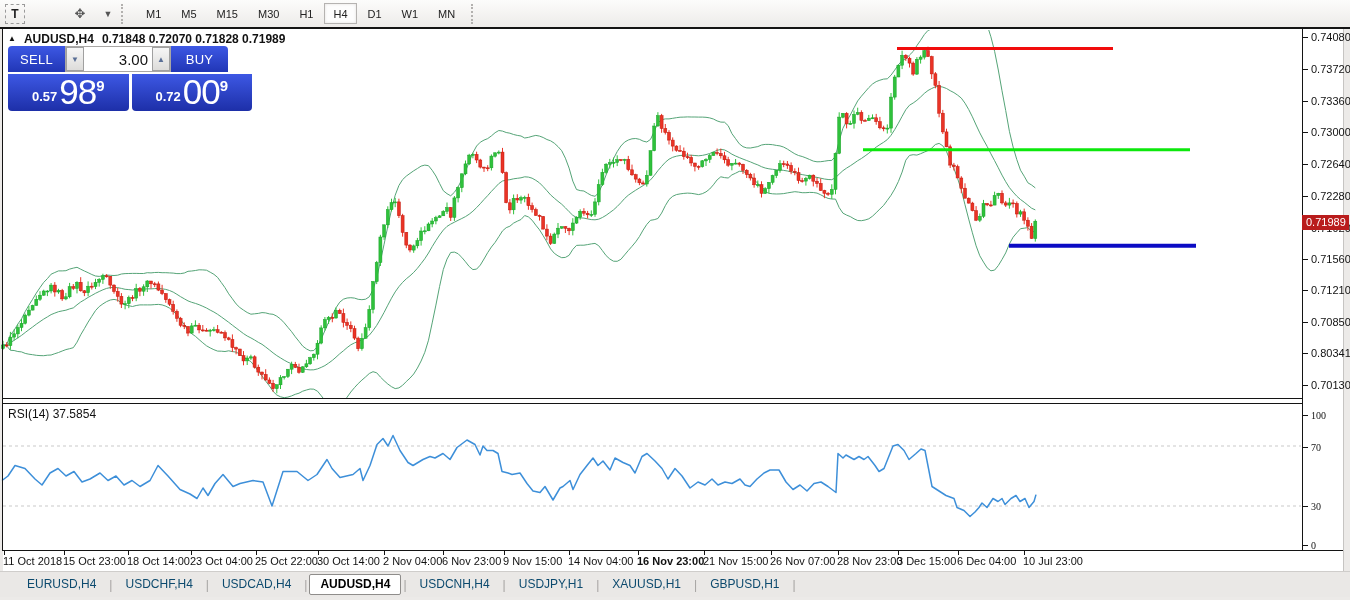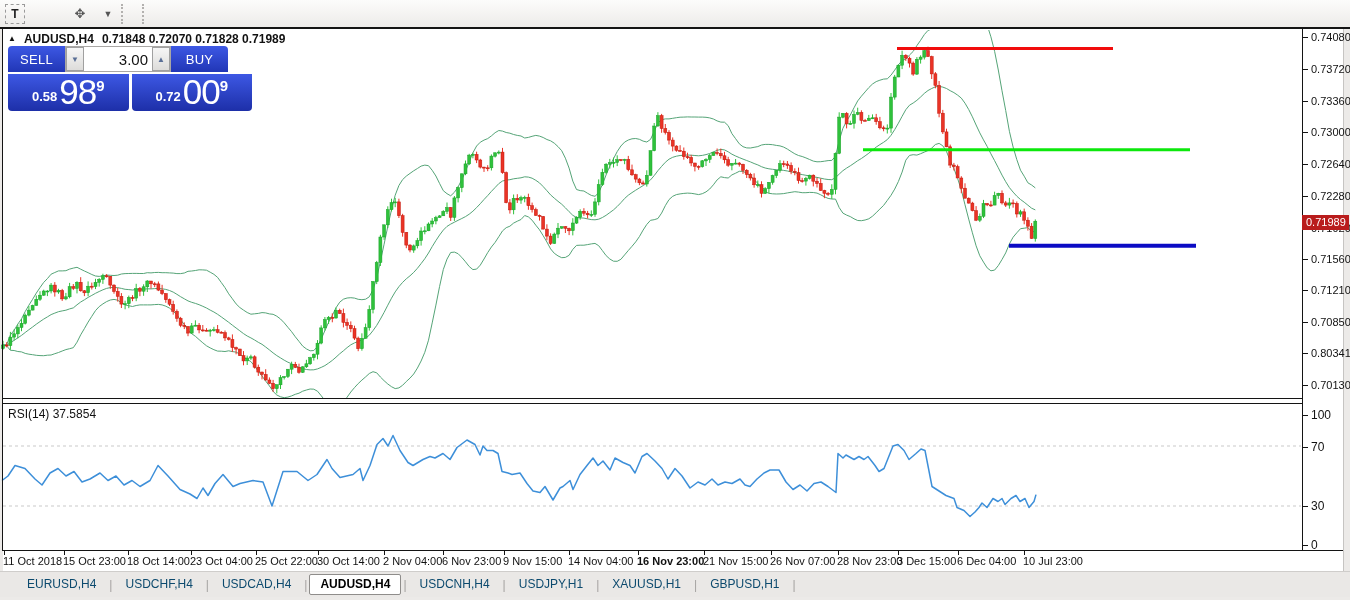--- a/index.html
+++ b/index.html
@@ -51,39 +51,50 @@
   .tp-ask{border-bottom-left-radius:4px;border-bottom-right-radius:4px;}
   .tp-price .pfx{font-size:13px;font-weight:bold;margin-top:15px;}
   .tp-price .big{font-size:35px;line-height:36px;font-weight:400;letter-spacing:-1px;margin-left:2px;text-align:center;}
   .tp-price .sup{font-size:15px;font-weight:bold;margin-top:3px;}
   
   .p-tick{position:absolute;left:1303px;width:5px;height:1px;background:#141414;}
   .p-label{position:absolute;left:1311px;font-size:11px;color:#111;line-height:11px;}
   .cur-price{position:absolute;left:1302px;top:215px;width:47px;height:15px;background:#b91c1c;
              color:#fff;font-size:11px;line-height:15px;padding-left:4px;box-sizing:border-box;z-index:4;}
   .rsi-label{position:absolute;left:8px;top:407px;font-size:12px;color:#111;z-index:5;}
-  .r-label{position:absolute;left:1311px;font-size:12px;color:#111;line-height:11px;}
+  .r-label{position:absolute;left:1311px;font-size:10px;color:#111;line-height:11px;font-family:Liberation Serif, serif;}
   .t-label{position:absolute;top:555px;font-size:11px;color:#111;white-space:nowrap;}
   .t-tick{position:absolute;top:551px;width:1px;height:4px;background:#141414;}
   
   .tab-bar{position:absolute;left:0;right:0;top:571px;height:25px;background:#eae8e6;
            border-top:1px solid #cfcdcb;display:flex;align-items:center;padding-left:16px;}
   .tab{height:19px;line-height:19px;padding:0 10px;font-size:12px;color:#0c4a6e;
        border:1px solid transparent;border-radius:2px;}
   .tab.active{background:#fff;border-color:#8f8d8b;font-weight:bold;color:#000;}
   .tab-div{color:#a5a3a1;margin:0 2px;font-size:12px;}
 </style>
 </head>
 <body>
 
 <div class="toolbar">
   <button class="tool-btn icon-t">T</button>
   <button class="tool-btn icon-arrows">✥</button>
   <button class="tool-btn caret-btn">▼</button>
   <span class="grip"></span>
+  <span id="tf-group" style="display:flex;">
+      <button class="tf-btn">M1</button>
+      <button class="tf-btn">M5</button>
+      <button class="tf-btn">M15</button>
+      <button class="tf-btn">M30</button>
+      <button class="tf-btn">H1</button>
+      <button class="tf-btn active">H4</button>
+      <button class="tf-btn">D1</button>
+      <button class="tf-btn">W1</button>
+      <button class="tf-btn">MN</button>
+    </span>
   <span class="grip"></span>
 </div>
 <div class="top-divider"></div>
 
 <div class="chart-bg"></div>
 
 <svg id="main-svg" width="1343" height="369">
     <polyline points="3,315.0 6.7,314.7 10.4,304.9 14.100000000000001,300.3 17.8,294.1 21.5,288.9 25.200000000000003,281.6 28.900000000000002,275.2 32.6,269.3 36.300000000000004,263.1 40,257.6 43.7,252.4 47.400000000000006,248.6 51.1,244.2 54.800000000000004,242.5 58.5,240.9 62.2,240.9 65.9,240.7 69.60000000000001,239.1 73.3,238.1 77,237.3 80.7,239.2 84.4,241.0 88.10000000000001,242.7 91.80000000000001,244.5 95.5,246.0 99.2,246.4 102.9,245.8 106.60000000000001,245.1 110.30000000000001,245.3 114,245.5 117.7,245.2 121.4,244.0 125.10000000000001,243.6 128.8,243.5 132.5,243.4 136.20000000000002,243.4 139.9,243.5 143.6,243.5 147.3,242.7 151,242.9 154.70000000000002,242.5 158.4,242.4 162.1,242.7 165.8,242.7 169.5,242.9 173.20000000000002,243.1 176.9,243.6 180.60000000000002,243.6 184.3,243.0 188,241.3 191.70000000000002,241.0 195.4,240.5 199.10000000000002,239.8 202.8,239.9 206.5,240.2 210.20000000000002,242.2 213.9,244.3 217.60000000000002,247.4 221.3,252.5 225,257.7 228.70000000000002,263.8 232.4,268.8 236.10000000000002,273.9 239.8,277.5 243.5,280.1 247.20000000000002,282.5 250.9,284.2 254.60000000000002,283.8 258.3,283.4 262,282.6 265.7,282.9 269.40000000000003,283.9 273.1,284.3 276.8,286.2 280.5,289.0 284.2,292.8 287.90000000000003,297.3 291.6,301.7 295.3,306.8 299,311.4 302.7,316.1 306.40000000000003,318.9 310.1,320.8 313.8,320.5 317.5,316.6 321.2,309.1 324.90000000000003,300.6 328.6,292.3 332.3,285.4 336,277.8 339.7,272.2 343.40000000000003,269.2 347.1,268.0 350.8,267.7 354.5,268.1 358.20000000000005,269.3 361.90000000000003,269.7 365.6,269.2 369.3,266.8 373,259.6 376.70000000000005,248.1 380.40000000000003,231.2 384.1,214.2 387.8,196.4 391.5,179.7 395.20000000000005,165.2 398.90000000000003,155.5 402.6,149.6 406.3,146.1 410,143.4 413.70000000000005,140.8 417.40000000000003,138.5 421.1,136.1 424.8,135.1 428.5,135.7 432.20000000000005,140.3 435.90000000000003,146.0 439.6,153.5 443.3,160.7 447,163.7 450.70000000000005,165.8 454.40000000000003,162.3 458.1,156.9 461.8,149.6 465.5,141.4 469.20000000000005,131.9 472.90000000000003,122.8 476.6,116.0 480.3,112.2 484,110.1 487.70000000000005,108.6 491.40000000000003,105.9 495.1,102.7 498.8,100.5 502.5,101.1 506.20000000000005,102.5 509.90000000000003,103.2 513.6,104.5 517.3000000000001,105.4 521,106.0 524.7,108.0 528.4,107.4 532.1,106.3 535.8000000000001,105.4 539.5,106.1 543.2,107.5 546.9,109.5 550.6,110.8 554.3000000000001,113.2 558,116.6 561.7,120.7 565.4,128.2 569.1,138.1 572.8000000000001,151.1 576.5,159.5 580.2,160.6 583.9,161.0 587.6,163.3 591.3000000000001,165.4 595,166.3 598.7,162.7 602.4,154.5 606.1,144.9 609.8000000000001,136.2 613.5,128.7 617.2,121.6 620.9,116.0 624.6,112.1 628.3000000000001,110.0 632,108.8 635.7,108.5 639.4,109.3 643.1,111.1 646.8000000000001,112.0 650.5,109.4 654.2,101.5 657.9,92.9 661.6,89.7 665.3000000000001,88.9 669,88.9 672.7,88.3 676.4,87.7 680.1,87.2 683.8000000000001,87.1 687.5,86.9 691.2,87.0 694.9,87.0 698.6,87.1 702.3000000000001,87.1 706,87.3 709.7,87.9 713.4000000000001,89.0 717.1,90.9 720.8000000000001,92.1 724.5,92.2 728.2,95.7 731.9000000000001,103.6 735.6,108.7 739.3000000000001,113.8 743,116.7 746.7,117.9 750.4000000000001,118.0 754.1,117.3 757.8000000000001,116.6 761.5,115.0 765.2,114.4 768.9000000000001,114.4 772.6,114.7 776.3000000000001,115.4 780,115.9 783.7,117.1 787.4000000000001,119.1 791.1,121.5 794.8000000000001,123.8 798.5,125.5 802.2,126.5 805.9000000000001,127.9 809.6,129.5 813.3000000000001,131.1 817,131.8 820.7,131.7 824.4000000000001,131.2 828.1,130.6 831.8000000000001,130.4 835.5,126.3 839.2,110.7 842.9000000000001,98.3 846.6,91.2 850.3000000000001,85.0 854,77.8 857.7,70.9 861.4000000000001,66.2 865.1,61.9 868.8000000000001,57.6 872.5,54.0 876.2,51.6 879.9000000000001,50.2 883.6,49.1 887.3000000000001,48.8 891,45.2 894.7,40.1 898.4000000000001,34.9 902.1,30.4 905.8000000000001,29.2 909.5,25.0 913.2,21.4 916.9000000000001,15.6 920.6,10.3 924.3000000000001,4.6 928,0.4 931.7,-1.0 935.4000000000001,-1.0 939.1,-0.5 942.8000000000001,-1.7 946.5,-4.5 950.2,-9.3 953.9000000000001,-13.3 957.6,-18.2 961.3000000000001,-23.6 965,-28.4 968.7,-30.2 972.4000000000001,-29.3 976.1,-25.8 979.8000000000001,-20.0 983.5,-12.2 987.2,-4.9 990.9000000000001,6.8 994.6,21.3 998.3000000000001,40.0 1002,60.8 1005.7,80.5 1009.4000000000001,101.3 1013.1,117.0 1016.8000000000001,129.6 1020.5,140.2 1024.2,146.2 1027.9,152.8 1031.6000000000001,155.0 1035.3,157.9" fill="none" stroke="#55a477" stroke-width="1"></polyline>
     <polyline points="3,315.0 6.7,315.3 10.4,312.6 14.100000000000001,310.4 17.8,307.8 21.5,305.4 25.200000000000003,302.5 28.900000000000002,299.7 32.6,297.0 36.300000000000004,294.2 40,291.6 43.7,289.1 47.400000000000006,286.9 51.1,284.6 54.800000000000004,283.1 58.5,281.7 62.2,280.9 65.9,280.2 69.60000000000001,278.9 73.3,277.9 77,274.8 80.7,272.0 84.4,269.8 88.10000000000001,267.4 91.80000000000001,265.4 95.5,263.3 99.2,261.5 102.9,259.8 106.60000000000001,258.4 110.30000000000001,257.6 114,257.5 117.7,257.7 121.4,258.4 125.10000000000001,259.3 128.8,259.6 132.5,260.0 136.20000000000002,259.5 139.9,259.2 143.6,259.2 147.3,258.8 151,258.9 154.70000000000002,258.6 158.4,258.4 162.1,258.8 165.8,259.4 169.5,260.5 173.20000000000002,262.1 176.9,264.3 180.60000000000002,266.7 184.3,268.8 188,270.9 191.70000000000002,272.3 195.4,273.4 199.10000000000002,274.7 202.8,276.3 206.5,278.0 210.20000000000002,280.1 213.9,282.0 217.60000000000002,284.3 221.3,286.9 225,289.6 228.70000000000002,292.3 232.4,295.2 236.10000000000002,298.0 239.8,300.8 243.5,303.6 247.20000000000002,306.0 250.9,307.9 254.60000000000002,310.0 258.3,312.3 262,314.3 265.7,317.0 269.40000000000003,319.9 273.1,322.9 276.8,325.6 280.5,327.9 284.2,330.2 287.90000000000003,332.2 291.6,333.8 295.3,335.6 299,337.3 302.7,338.6 306.40000000000003,339.5 310.1,339.9 313.8,339.8 317.5,338.9 321.2,337.4 324.90000000000003,335.6 328.6,333.1 332.3,330.4 336,327.2 339.7,323.8 343.40000000000003,320.8 347.1,317.6 350.8,314.8 354.5,312.9 358.20000000000005,311.5 361.90000000000003,309.9 365.6,308.1 369.3,305.2 373,300.6 376.70000000000005,295.4 380.40000000000003,289.1 384.1,282.4 387.8,275.2 391.5,268.2 395.20000000000005,261.9 398.90000000000003,256.7 402.6,252.4 406.3,248.8 410,245.8 413.70000000000005,242.4 417.40000000000003,238.3 421.1,233.6 424.8,228.7 428.5,223.0 432.20000000000005,216.6 435.90000000000003,210.6 439.6,205.0 443.3,200.1 447,196.4 450.70000000000005,194.1 454.40000000000003,192.2 458.1,190.3 461.8,188.5 465.5,186.6 469.20000000000005,184.2 472.90000000000003,181.2 476.6,177.6 480.3,173.7 484,169.5 487.70000000000005,165.6 491.40000000000003,161.4 495.1,157.5 498.8,153.6 502.5,151.0 506.20000000000005,150.1 509.90000000000003,149.7 513.6,148.8 517.3000000000001,148.3 521,147.8 524.7,146.8 528.4,147.1 532.1,148.2 535.8000000000001,150.3 539.5,152.9 543.2,156.6 546.9,160.7 550.6,164.9 554.3000000000001,168.2 558,171.3 561.7,174.2 565.4,177.8 569.1,181.7 572.8000000000001,185.3 576.5,187.5 580.2,187.9 583.9,188.1 587.6,188.9 591.3000000000001,189.6 595,189.8 598.7,189.2 602.4,187.5 606.1,185.3 609.8000000000001,182.6 613.5,179.9 617.2,176.5 620.9,172.7 624.6,168.5 628.3000000000001,165.2 632,162.6 635.7,160.2 639.4,157.9 643.1,155.6 646.8000000000001,153.2 650.5,149.9 654.2,145.6 657.9,140.7 661.6,136.4 665.3000000000001,132.3 669,129.2 672.7,127.3 676.4,126.2 680.1,125.5 683.8000000000001,125.2 687.5,125.0 691.2,125.2 694.9,125.5 698.6,125.8 702.3000000000001,125.4 706,124.6 709.7,123.5 713.4000000000001,121.9 717.1,120.4 720.8000000000001,119.4 724.5,119.9 728.2,121.8 731.9000000000001,124.2 735.6,126.0 739.3000000000001,127.6 743,129.1 746.7,130.5 750.4000000000001,131.9 754.1,133.5 757.8000000000001,134.9 761.5,136.7 765.2,138.0 768.9000000000001,138.8 772.6,139.3 776.3000000000001,139.7 780,139.9 783.7,140.4 787.4000000000001,141.0 791.1,141.9 794.8000000000001,142.7 798.5,143.8 802.2,144.6 805.9000000000001,145.3 809.6,145.9 813.3000000000001,146.8 817,147.4 820.7,148.2 824.4000000000001,149.0 828.1,149.5 831.8000000000001,149.7 835.5,147.7 839.2,144.1 842.9000000000001,140.7 846.6,138.1 850.3000000000001,135.8 854,133.3 857.7,130.7 861.4000000000001,128.5 865.1,125.9 868.8000000000001,123.2 872.5,120.1 876.2,117.1 879.9000000000001,114.6 883.6,112.3 887.3000000000001,109.6 891,105.3 894.7,99.6 898.4000000000001,93.2 902.1,86.3 905.8000000000001,79.7 909.5,75.2 913.2,73.0 916.9000000000001,70.3 920.6,67.0 924.3000000000001,63.4 928,60.5 931.7,58.5 935.4000000000001,56.8 939.1,56.4 942.8000000000001,57.1 946.5,58.5 950.2,60.7 953.9000000000001,62.6 957.6,65.1 961.3000000000001,68.1 965,73.2 968.7,79.5 972.4000000000001,86.8 976.1,95.0 979.8000000000001,102.9 983.5,109.9 987.2,116.5 990.9000000000001,123.8 994.6,130.7 998.3000000000001,137.8 1002,145.1 1005.7,151.7 1009.4000000000001,157.6 1013.1,162.1 1016.8000000000001,166.2 1020.5,169.5 1024.2,172.2 1027.9,175.2 1031.6000000000001,178.2 1035.3,179.9" fill="none" stroke="#55a477" stroke-width="1"></polyline>
     <polyline points="3,315.0 6.7,315.9 10.4,320.3 14.100000000000001,320.5 17.8,321.5 21.5,321.9 25.200000000000003,323.4 28.900000000000002,324.2 32.6,324.7 36.300000000000004,325.3 40,325.6 43.7,325.7 47.400000000000006,325.2 51.1,325.0 54.800000000000004,323.7 58.5,322.5 62.2,321.0 65.9,319.6 69.60000000000001,318.7 73.3,317.7 77,312.2 80.7,304.8 84.4,298.6 88.10000000000001,292.1 91.80000000000001,286.3 95.5,280.6 99.2,276.6 102.9,273.9 106.60000000000001,271.6 110.30000000000001,270.0 114,269.4 117.7,270.2 121.4,272.8 125.10000000000001,275.0 128.8,275.7 132.5,276.5 136.20000000000002,275.5 139.9,274.9 143.6,274.9 147.3,274.9 151,274.9 154.70000000000002,274.6 158.4,274.4 162.1,274.9 165.8,276.2 169.5,278.1 173.20000000000002,281.1 176.9,284.9 180.60000000000002,289.8 184.3,294.6 188,300.4 191.70000000000002,303.7 195.4,306.3 199.10000000000002,309.6 202.8,312.8 206.5,315.8 210.20000000000002,317.9 213.9,319.7 217.60000000000002,321.1 221.3,321.2 225,321.5 228.70000000000002,320.8 232.4,321.6 236.10000000000002,322.1 239.8,324.1 243.5,327.1 247.20000000000002,329.4 250.9,331.6 254.60000000000002,336.1 258.3,341.1 262,346.0 265.7,351.1 269.40000000000003,355.9 273.1,361.4 276.8,365.0 280.5,366.8 284.2,367.7 287.90000000000003,367.1 291.6,365.9 295.3,364.3 299,363.2 302.7,361.2 306.40000000000003,360.0 310.1,359.0 313.8,359.2 317.5,361.2 321.2,365.7 324.90000000000003,370.5 328.6,373.8 332.3,375.3 336,376.6 339.7,375.5 343.40000000000003,372.4 347.1,367.2 350.8,362.0 354.5,357.6 358.20000000000005,353.6 361.90000000000003,350.1 365.6,346.9 369.3,343.5 373,341.7 376.70000000000005,342.8 380.40000000000003,347.0 384.1,350.7 387.8,354.0 391.5,356.7 395.20000000000005,358.6 398.90000000000003,357.9 402.6,355.3 406.3,351.5 410,348.1 413.70000000000005,344.0 417.40000000000003,338.1 421.1,331.0 424.8,322.3 428.5,310.2 432.20000000000005,292.9 435.90000000000003,275.1 439.6,256.4 443.3,239.5 447,229.1 450.70000000000005,222.5 454.40000000000003,222.1 458.1,223.7 461.8,227.4 465.5,231.8 469.20000000000005,236.5 472.90000000000003,239.6 476.6,239.1 480.3,235.1 484,229.0 487.70000000000005,222.6 491.40000000000003,217.0 495.1,212.4 498.8,206.7 502.5,200.9 506.20000000000005,197.7 509.90000000000003,196.2 513.6,193.1 517.3000000000001,191.2 521,189.5 524.7,185.5 528.4,186.9 532.1,190.2 535.8000000000001,195.2 539.5,199.8 543.2,205.7 546.9,212.0 550.6,218.9 554.3000000000001,223.3 558,225.9 561.7,227.7 565.4,227.4 569.1,225.3 572.8000000000001,219.4 576.5,215.4 580.2,215.2 583.9,215.2 587.6,214.6 591.3000000000001,213.9 595,213.4 598.7,215.7 602.4,220.6 606.1,225.6 609.8000000000001,229.0 613.5,231.2 617.2,231.3 620.9,229.3 624.6,224.9 628.3000000000001,220.5 632,216.3 635.7,211.9 639.4,206.6 643.1,200.1 646.8000000000001,194.4 650.5,190.3 654.2,189.7 657.9,188.5 661.6,183.1 665.3000000000001,175.7 669,169.6 672.7,166.3 676.4,164.6 680.1,163.9 683.8000000000001,163.4 687.5,163.1 691.2,163.3 694.9,163.9 698.6,164.6 702.3000000000001,163.7 706,161.9 709.7,159.0 713.4000000000001,154.8 717.1,149.9 720.8000000000001,146.8 724.5,147.6 728.2,148.0 731.9000000000001,144.9 735.6,143.2 739.3000000000001,141.3 743,141.4 746.7,143.1 750.4000000000001,145.7 754.1,149.8 757.8000000000001,153.3 761.5,158.5 765.2,161.7 768.9000000000001,163.3 772.6,163.8 776.3000000000001,164.0 780,163.9 783.7,163.6 787.4000000000001,162.9 791.1,162.3 794.8000000000001,161.7 798.5,162.1 802.2,162.7 805.9000000000001,162.7 809.6,162.4 813.3000000000001,162.5 817,163.1 820.7,164.8 824.4000000000001,166.8 828.1,168.4 831.8000000000001,169.0 835.5,169.1 839.2,177.6 842.9000000000001,183.1 846.6,185.1 850.3000000000001,186.6 854,188.8 857.7,190.5 861.4000000000001,190.7 865.1,190.0 868.8000000000001,188.8 872.5,186.2 876.2,182.7 879.9000000000001,179.0 883.6,175.4 887.3000000000001,170.4 891,165.3 894.7,159.1 898.4000000000001,151.5 902.1,142.1 905.8000000000001,130.2 909.5,125.4 913.2,124.7 916.9000000000001,125.1 920.6,123.7 924.3000000000001,122.1 928,120.5 931.7,118.1 935.4000000000001,114.5 939.1,113.4 942.8000000000001,115.8 946.5,121.5 950.2,130.7 953.9000000000001,138.6 957.6,148.4 961.3000000000001,159.9 965,174.8 968.7,189.1 972.4000000000001,202.8 976.1,215.8 979.8000000000001,225.8 983.5,232.1 987.2,237.9 990.9000000000001,240.8 994.6,240.1 998.3000000000001,235.6 1002,229.5 1005.7,222.9 1009.4000000000001,213.9 1013.1,207.2 1016.8000000000001,202.8 1020.5,198.7 1024.2,198.2 1027.9,197.6 1031.6000000000001,201.4 1035.3,201.8" fill="none" stroke="#55a477" stroke-width="1"></polyline>
@@ -675,21 +686,21 @@
     <button class="tp-sell">SELL</button>
     <div class="tp-vol">
       <button class="spin">▼</button>
       <input class="vol-input" value="3.00" style="">
       <button class="spin">▲</button>
     </div>
     <button class="tp-buy">BUY</button>
   </div>
   <div class="tp-row2">
     <div class="tp-price tp-bid">
-      <span class="pfx">0.58</span>
+      <span class="pfx">0.57</span>
       <span class="big">98</span>
       <span class="sup">9</span>
     </div>
     <div class="tp-price tp-ask">
       <span class="pfx">0.72</span>
       <span class="big">00</span>
       <span class="sup">9</span>
     </div>
   </div>
 </div>

